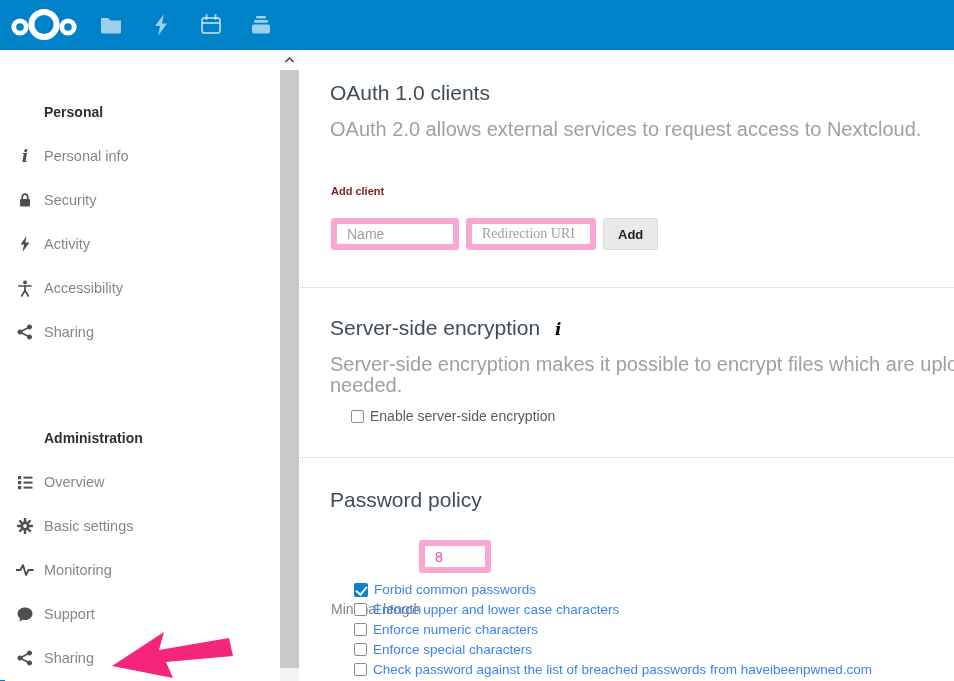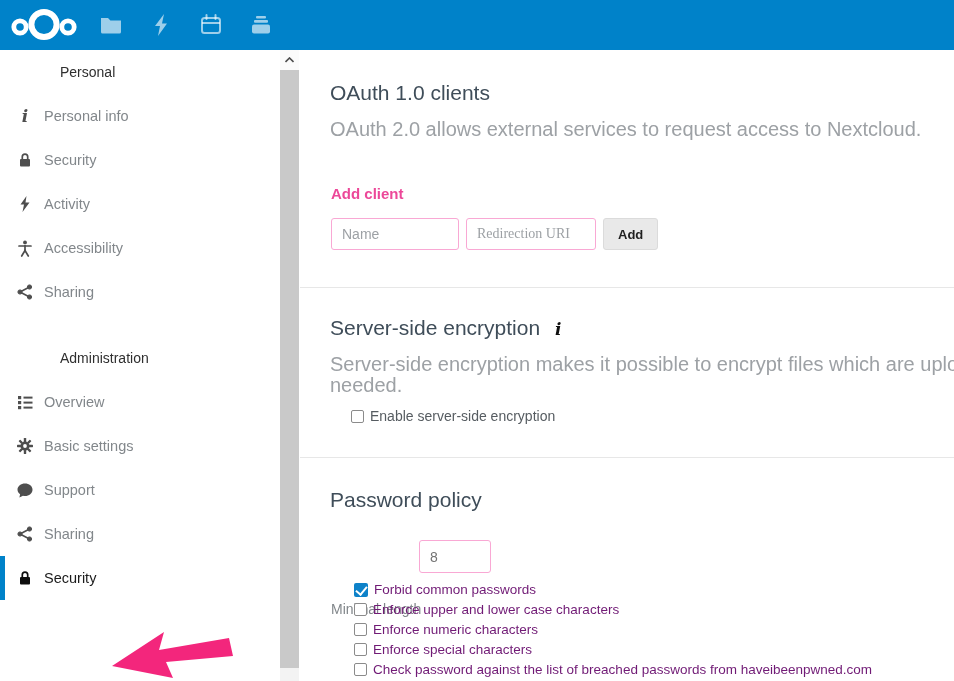--- a/index.html
+++ b/index.html
@@ -9,22 +9,22 @@
 
   
   .header { position:absolute; top:0; left:0; width:954px; height:50px; background:#0082c9; }
   .logo { position:absolute; left:11px; top:8px; width:66px; height:34px; }
   .appicon { position:absolute; top:13px; width:24px; height:24px; display:flex;
     align-items:center; justify-content:center; cursor:pointer; }
 
   
   .sidebar { position:absolute; top:50px; left:0; width:280px; height:631px; background:#fff; }
   .nav-row { position:relative; height:44px; display:flex; align-items:center; padding-left:16px; cursor:pointer; }
-  .nav-header { height:44px; display:flex; align-items:center; padding-left:60px;
-    font-size:14px; font-weight:normal; color:#2f2f2f; }
+  .nav-header { height:44px; display:flex; align-items:center; padding-left:44px;
+    font-size:14px; font-weight:bold; color:#2f2f2f;margin-top:40px; }
   .nav-spacer { height:22px; }
   .nav-icon { width:18px; height:18px; display:flex; align-items:center; justify-content:center; color:#4e4e4e; }
   .nav-label { margin-left:10px; font-size:14.5px; color:#82878b; }
   .nav-row.active .nav-label { color:#1b1b1b; }
   .nav-row.active .nav-icon { color:#0d0d0d; }
   .active-bar { position:absolute; left:0; top:0; width:5px; height:44px; background:#0082c9; }
   .serif-i { font-family:"DejaVu Serif", serif; font-style:italic; font-weight:bold;
     font-size:17px; line-height:1; }
 
   
@@ -32,37 +32,37 @@
   .sb-btn { position:absolute; top:0; left:0; width:19px; height:20px; background:#fbfbfb;
     display:flex; align-items:center; justify-content:center; cursor:pointer; }
   .sb-thumb { position:absolute; top:20px; left:0; width:19px; height:598px; background:#c9c9c9; cursor:pointer; }
 
   
   .content { position:absolute; top:50px; left:300px; width:654px; height:631px; overflow:hidden; background:#fff; }
   .sec-title { position:absolute; left:30px; font-size:21px; font-weight:normal; color:#3f4d59; white-space:nowrap; }
   .sec-desc { position:absolute; left:30px; font-size:20px; color:#9da1a5; white-space:nowrap; }
   .divider { position:absolute; left:0; width:954px; height:1px; background:#e7e7e7; }
 
-  .add-client-label { position:absolute; left:31px; top:135px; font-size:15px; color:#ec4899; }
-  .txt-input { position:absolute; height:32px; border:1px solid #f9a8d4; border-radius:3px;
-    padding:0 10px; font-size:14px; color:#737373; font-family:"Liberation Sans", sans-serif; outline:none; }
+  .add-client-label { position:absolute; left:31px; top:135px; font-size:11px; color:#7f1d1d; }
+  .txt-input { position:absolute; height:32px; border:6px solid #f9a8d4; border-radius:3px;
+    padding:0 10px; font-size:14px; color:#ec4899; font-family:"Liberation Sans", sans-serif; outline:none; }
   .txt-input::placeholder { color:#9da1a5; }
   .btn { position:absolute; height:32px; padding:0 14px; background:#e9e9e9; border:1px solid #dbdbdb;
     border-radius:3px; font-size:13px; font-weight:bold; color:#1f1f1f; cursor:pointer;
     font-family:"Liberation Sans", sans-serif; }
 
   .info-i { display:inline-block; margin-left:15px; color:#111; font-size:17px;
     font-family:"DejaVu Serif", serif; font-style:italic; font-weight:bold; cursor:pointer; }
 
   .cb-row { position:absolute; display:flex; align-items:center; cursor:pointer;padding-left:20px; }
   .cb { width:13px; height:13px; border:1px solid #8b8b8b; border-radius:2px; background:#fff; flex:0 0 auto; }
   .cb.checked { position:relative; width:14px; height:14px; border:none; background:#0e82c9; }
   .cb.checked::after { content:""; position:absolute; left:4px; top:1px; width:5px; height:9px;
     border:solid #fff; border-width:0 2px 2px 0; transform:rotate(40deg); }
-  .cb-label { margin-left:6px; font-size:13.5px; color:#701a75; white-space:nowrap; }
+  .cb-label { margin-left:6px; font-size:13.5px; color:#3b82f6; white-space:nowrap; }
   .enc-label { color:#565c61; font-size:14px; }
 
   .min-len-label { position:absolute; left:31px; top:551px; font-size:14px; color:#82878b; }
   .min-len-input { left:119px; top:490px; width:72px; height:33px; }
 
   
   .arrow-overlay { position:absolute; left:0; top:0; width:954px; height:681px; pointer-events:none; z-index:50; }
 </style>
 </head>
 <body>
@@ -202,20 +202,28 @@
                 <rect x="6.8" y="0" width="2.4" height="4" rx="0.6" transform="rotate(135 8 8)"></rect>
                 <rect x="6.8" y="12" width="2.4" height="4" rx="0.6" transform="rotate(135 8 8)"></rect>
               </g>
               <circle cx="8" cy="8" r="1.9" fill="#fff"></circle>
             </g>
           </svg>
       </span>
       <span class="nav-label">Basic settings</span>
     </div>
 
+    <div class="nav-row">
+      <span class="nav-icon">
+        <svg width="18" height="14" viewBox="0 0 18 14">
+            <polyline points="0,7 4.5,7 7,2 10,12 12.5,7 17,7" fill="none" stroke="currentColor" stroke-width="1.8" stroke-linecap="round" stroke-linejoin="round"></polyline>
+          </svg>
+      </span>
+      <span class="nav-label">Monitoring</span>
+    </div>
 
     <div class="nav-row">
       <span class="nav-icon">
         <svg width="16" height="15" viewBox="0 0 16 15">
             <path fill="currentColor" d="M8,0.5 C3.9,0.5 0.5,3.2 0.5,6.6 c0,1.9 1,3.6 2.6,4.7 L2.4,14.5 l3.6-1.8 c0.65,0.15 1.3,0.25 2,0.25 c4.1,0 7.5-2.7 7.5-6.3 S12.1,0.5 8,0.5 z"></path>
           </svg>
       </span>
       <span class="nav-label">Support</span>
     </div>
 

